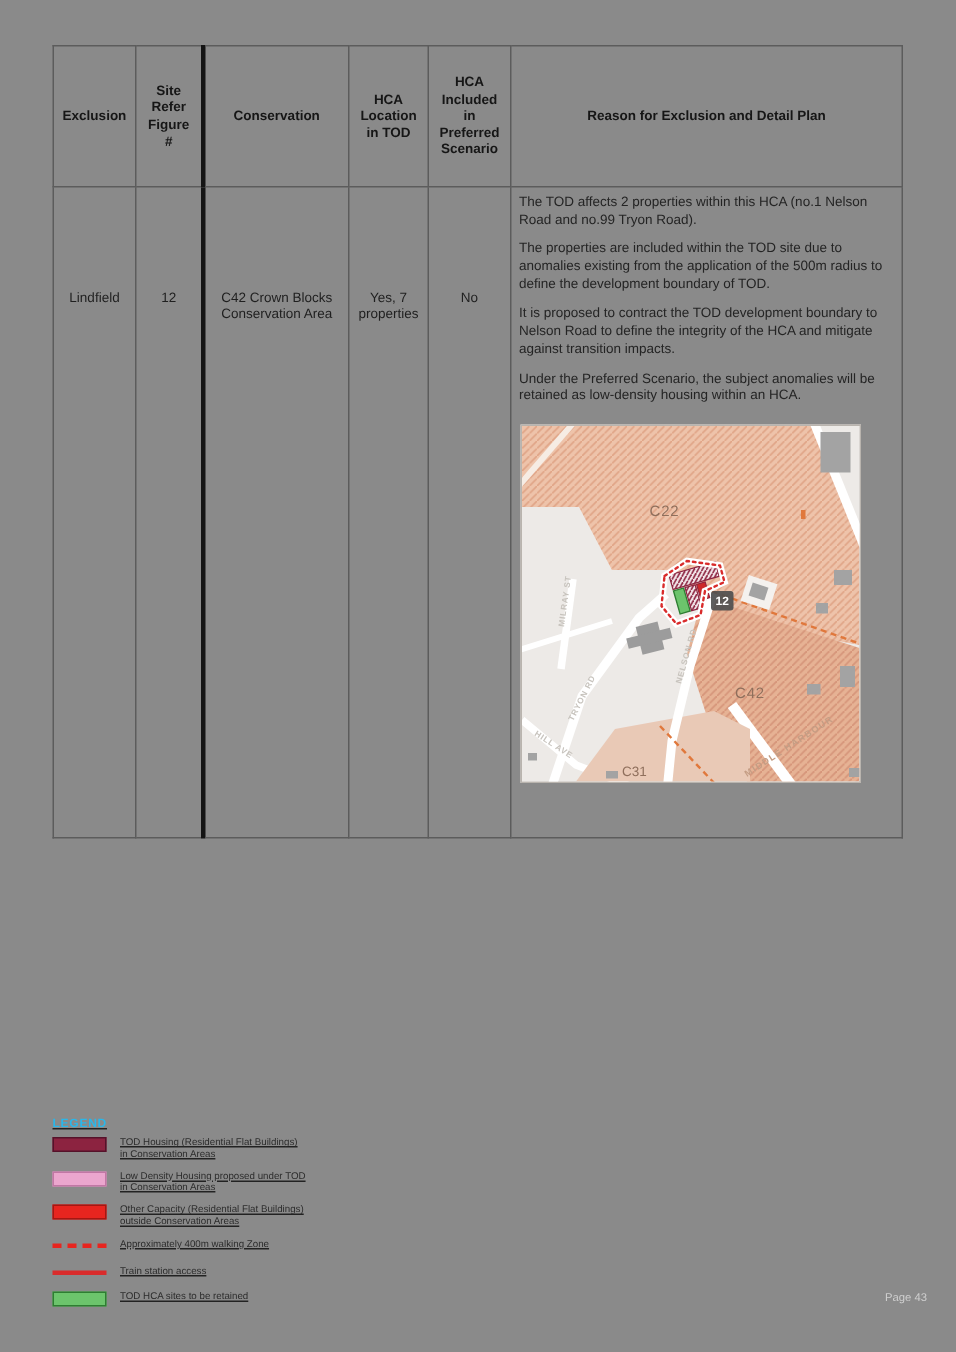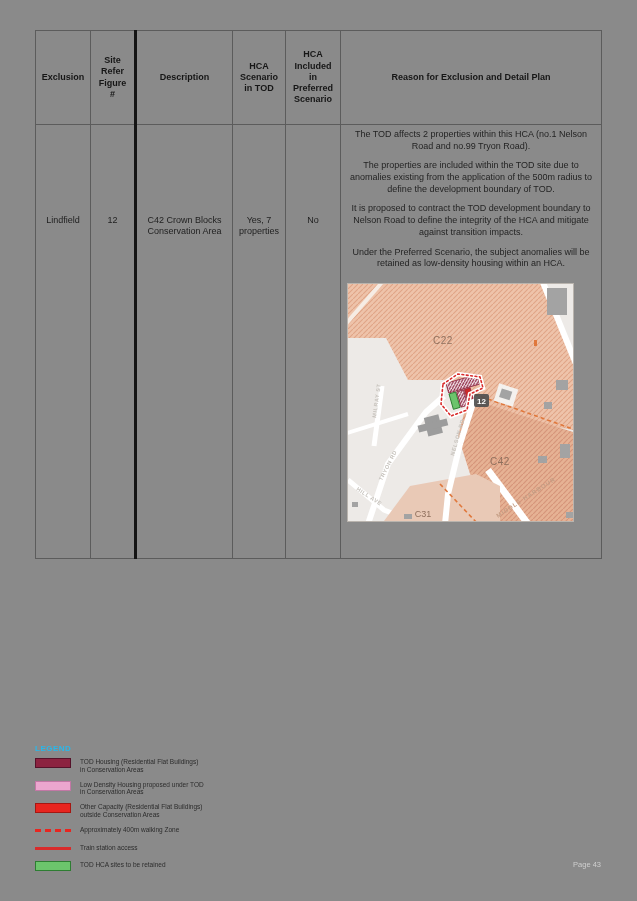--- a/index.html
+++ b/index.html
@@ -33,53 +33,53 @@
     height:85px;
     font-weight:bold;text-align:center;vertical-align:middle;
     font-size:9px;color:#161616;
   }
   col.c-loc{width:55px;} col.c-site{width:45px;} col.c-desc{width:97px;}
   col.c-tod{width:53px;} col.c-pref{width:55px;} col.c-reason{width:261px;}
   .heavy-left{border-left:3px solid #141414 !important;}
   td.datacell{
     height:425px;text-align:center;
   }
-  td.datacell .cellpad{margin-top:86px;}
-  td.reason{text-align:center;padding:7px 8px 10px 9px;}
+  td.datacell .cellpad{margin-top:64px;}
+  td.reason{text-align:left;padding:7px 8px 10px 9px;}
   td.reason p{margin:0 0 8px 0;font-size:9px;line-height:1.3;color:#242424;}
 
   
   .map-wrap{
     margin-top:13px;margin-left:1px;
     width:225px;height:237px;
     border:1px solid #b9b4ae;
     background:#edeae7;
   }
 
   
-  .legend{position:absolute;left:35px;top:744px;width:180px;}
+  .legend{position:absolute;left:35px;top:744px;width:180px;text-decoration:underline;}
   .legend-title{
     color:#29b7ea;font-weight:bold;font-size:8px;letter-spacing:.5px;
     margin-bottom:5px;
   }
   .legend-item{display:flex;align-items:flex-start;margin-bottom:7px;}
   .legend-item.thin{margin-bottom:10px;}
   .sw{width:36px;min-width:36px;margin-right:9px;box-sizing:border-box;}
   .sw-fill{height:10px;border:1px solid rgba(0,0,0,.45);}
   .sw-maroon{background:#8c2340;border-color:#55122a;}
   .sw-pink{background:#eba6ce;border-color:#c277a5;}
   .sw-red{background:#e8251f;border-color:#a51712;}
   .sw-green{background:#6cc46c;border-color:#2e7d32;}
   .sw-line{height:0;border:none;border-top:3px solid #d92b2b;margin-top:3px;}
   .sw-dash{height:0;border:none;border-top:3px dashed #e8251f;margin-top:3px;}
   .legend-label{font-size:6.5px;line-height:1.2;color:#2c2c2c;max-width:125px;}
 
   
   .footer-page{
-    position:absolute;right:36px;top:860px;
+    position:absolute;right:19px;top:860px;
     font-size:7.5px;color:#cfcfcf;
   }
 
   
   text{font-family:"Liberation Sans", sans-serif;}
   .area-lbl{fill:#8f6f5c;font-size:10px;letter-spacing:.5px;}
   .area-lbl-sm{fill:#8f6f5c;font-size:9px;}
   .road-lbl{fill:#c7c3bd;font-size:5.5px;font-weight:bold;letter-spacing:.6px;}
   .road-lbl-tan{fill:#c49d84;font-size:6px;font-weight:bold;letter-spacing:1px;}
 </style>
@@ -94,22 +94,22 @@
         <col class="c-site">
         <col class="c-desc">
       <col class="c-tod">
         <col class="c-pref">
         <col class="c-reason">
     </colgroup>
     <thead>
       <tr>
         <th>Exclusion</th>
         <th>Site Refer Figure #</th>
-        <th class="heavy-left">Description</th>
-        <th>HCA Scenario in TOD</th>
+        <th class="heavy-left">Conservation</th>
+        <th>HCA Location in TOD</th>
         <th>HCA Included in Preferred Scenario</th>
         <th>Reason for Exclusion and Detail Plan</th>
       </tr>
     </thead>
     <tbody>
       <tr>
         <td class="datacell">
           <div class="cellpad">Lindfield</div>
         </td>
         <td class="datacell">

